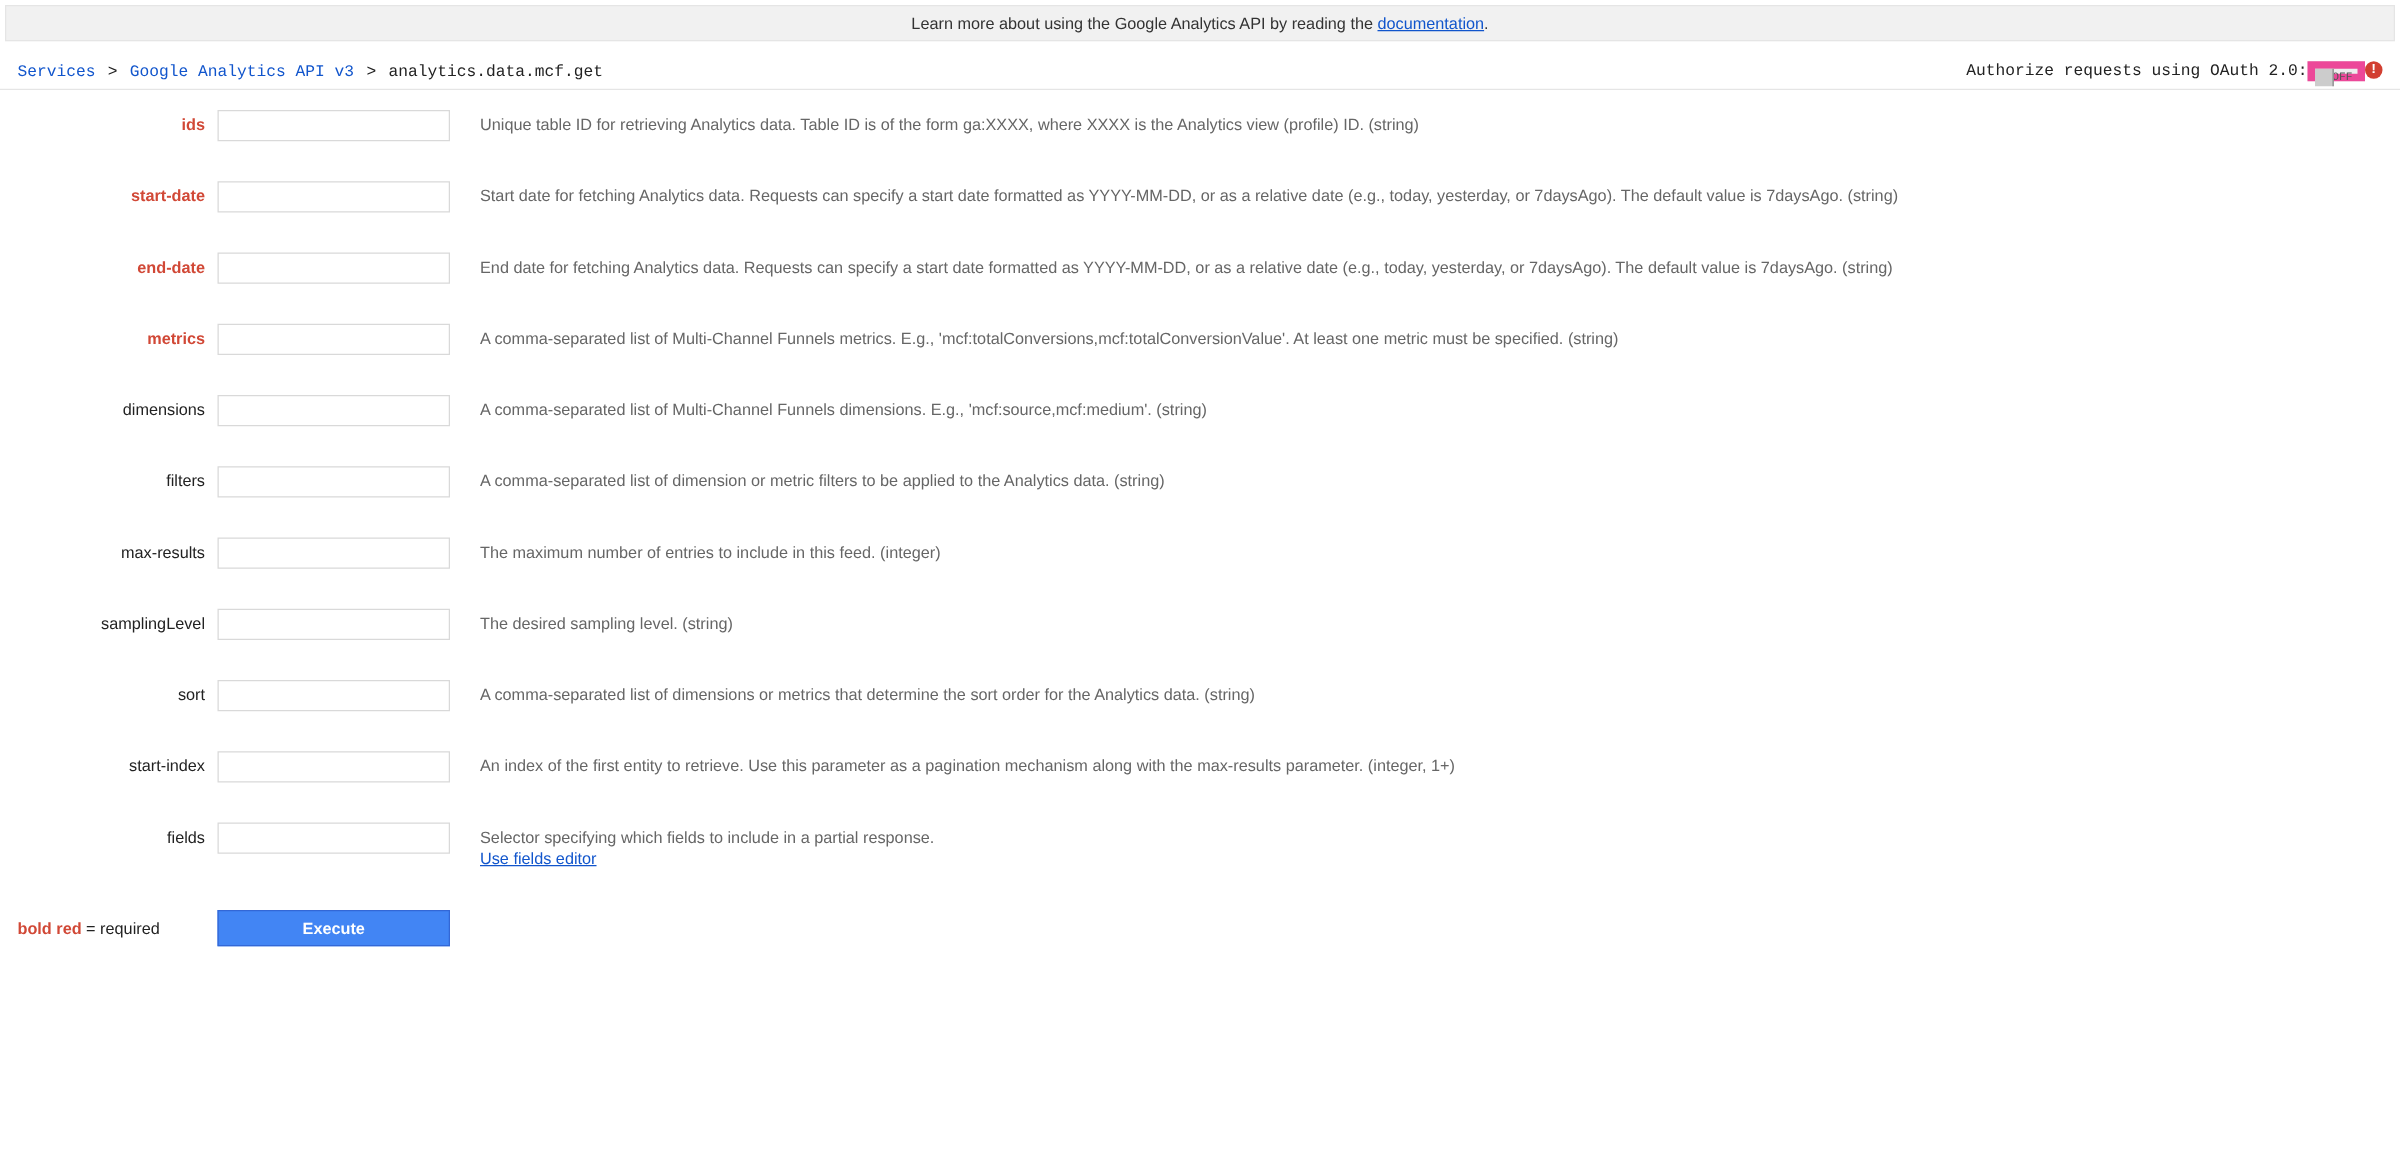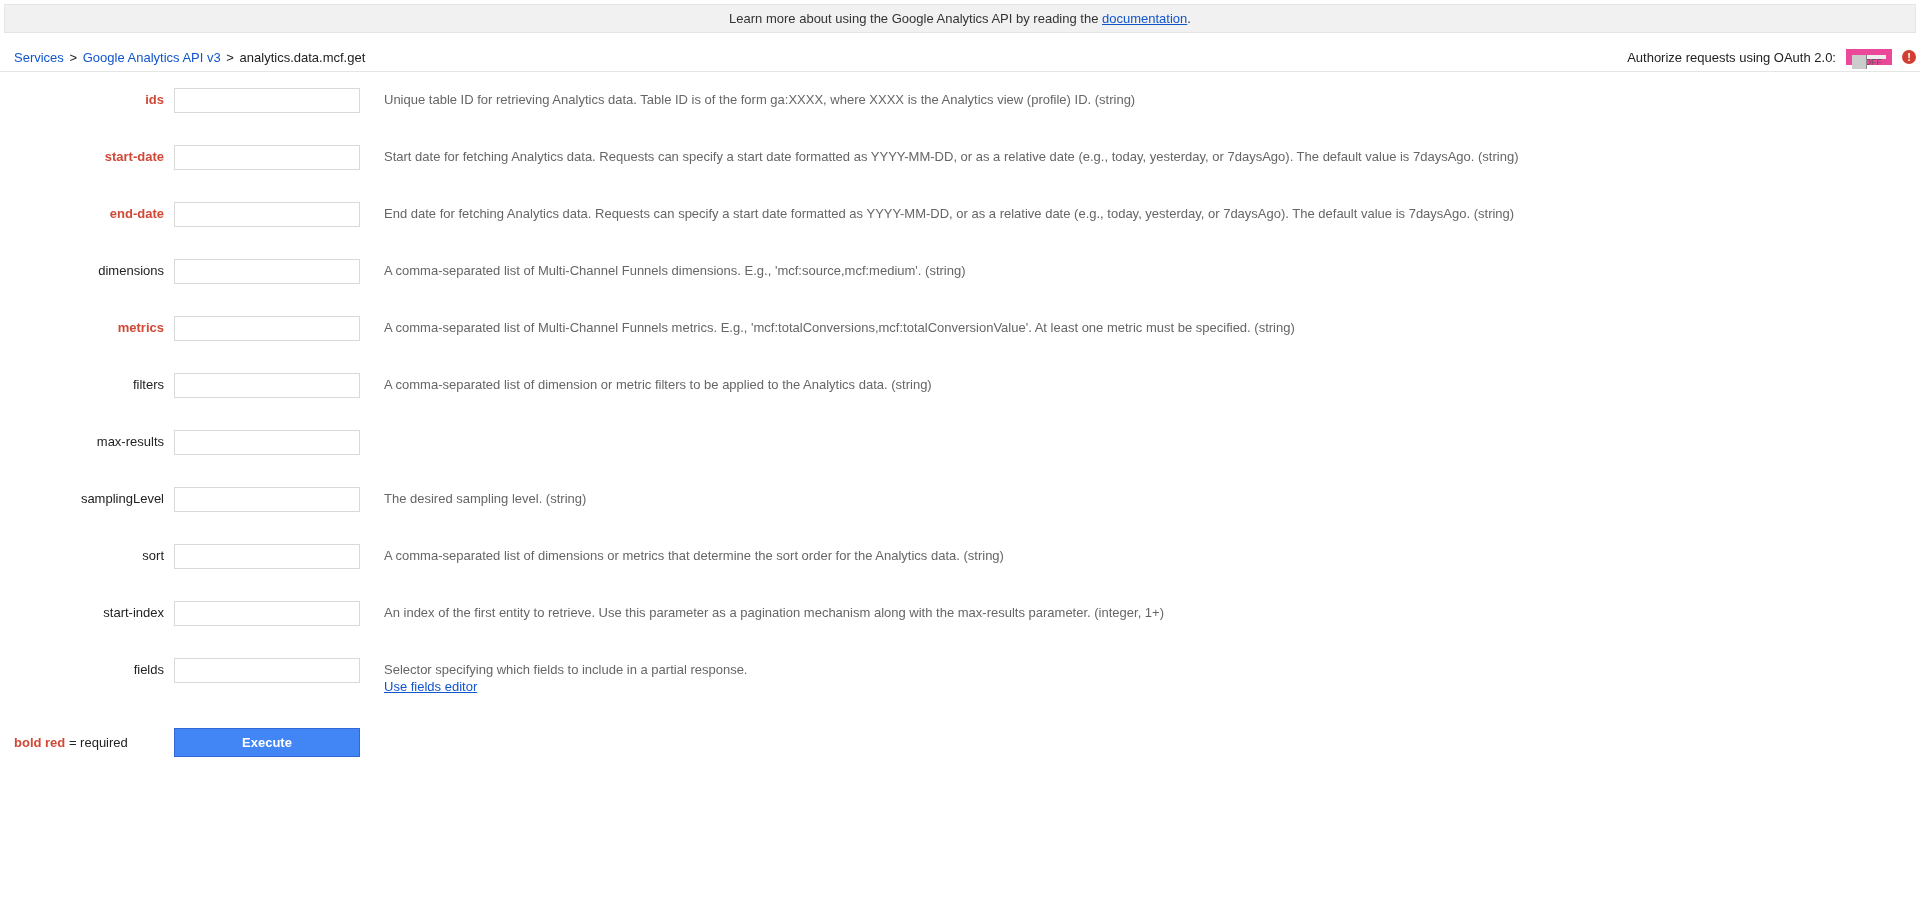--- a/index.html
+++ b/index.html
@@ -17,28 +17,29 @@
     margin: 4px;
     font-size: 13px;
     color: #333;
     text-align: center;
   }
   .info-bar a { color: #1155cc; text-decoration: underline; }
   .header-row {
     display: flex;
     justify-content: space-between;
     align-items: center;
-    padding: 12px 4px 6px 14px;
+    padding: 12px 14px 6px 14px;
     border-bottom: 1px solid #e5e5e5;
     font-size: 13px;
+    font-family: Liberation Mono, monospace;
   }
   .breadcrumb a { color: #1155cc; text-decoration: none; }
   .breadcrumb .sep { color: #222; margin: 0 2px; }
   .breadcrumb .current { color: #222; }
-  .auth-area { display: flex; align-items: center; gap: 10px; }
+  .auth-area { display: flex; align-items: flex-start; gap: 0; }
   .auth-label { color: #222; }
   .toggle {
     display: inline-block;
     width: 46px;
     height: 16px;
     border: 6px solid #ec4899;
     background: #eee;
     position: relative;
     cursor: pointer;
     font-size: 9px;
@@ -153,37 +154,38 @@
       <div class="param-label required">start-date</div>
       <input type="text" class="param-input" style="">
       <div class="param-desc"><span>Start date for fetching Analytics data. Requests can specify a start date formatted as YYYY-MM-DD, or as a relative date (e.g., today, yesterday, or 7daysAgo). The default value is 7daysAgo. (string)</span></div>
     </div>
     <div class="param-row">
       <div class="param-label required">end-date</div>
       <input type="text" class="param-input" style="">
       <div class="param-desc"><span>End date for fetching Analytics data. Requests can specify a start date formatted as YYYY-MM-DD, or as a relative date (e.g., today, yesterday, or 7daysAgo). The default value is 7daysAgo. (string)</span></div>
     </div>
     <div class="param-row">
+      <div class="param-label required">metrics</div>
+      <input type="text" class="param-input" style="">
+      <div class="param-desc"><span>A comma-separated list of Multi-Channel Funnels metrics. E.g., 'mcf:totalConversions,mcf:totalConversionValue'. At least one metric must be specified. (string)</span></div>
+    </div>
+    <div class="param-row">
       <div class="param-label">dimensions</div>
       <input type="text" class="param-input" style="">
       <div class="param-desc"><span>A comma-separated list of Multi-Channel Funnels dimensions. E.g., 'mcf:source,mcf:medium'. (string)</span></div>
     </div>
     <div class="param-row">
-      <div class="param-label required">metrics</div>
-      <input type="text" class="param-input" style="">
-      <div class="param-desc"><span>A comma-separated list of Multi-Channel Funnels metrics. E.g., 'mcf:totalConversions,mcf:totalConversionValue'. At least one metric must be specified. (string)</span></div>
-    </div>
-    <div class="param-row">
       <div class="param-label">filters</div>
       <input type="text" class="param-input" style="">
       <div class="param-desc"><span>A comma-separated list of dimension or metric filters to be applied to the Analytics data. (string)</span></div>
     </div>
     <div class="param-row">
       <div class="param-label">max-results</div>
       <input type="text" class="param-input" style="">
+      <div class="param-desc"><span>The maximum number of entries to include in this feed. (integer)</span></div>
     </div>
     <div class="param-row">
       <div class="param-label">samplingLevel</div>
       <input type="text" class="param-input" style="">
       <div class="param-desc"><span>The desired sampling level. (string)</span></div>
     </div>
     <div class="param-row">
       <div class="param-label">sort</div>
       <input type="text" class="param-input" style="">
       <div class="param-desc"><span>A comma-separated list of dimensions or metrics that determine the sort order for the Analytics data. (string)</span></div>

